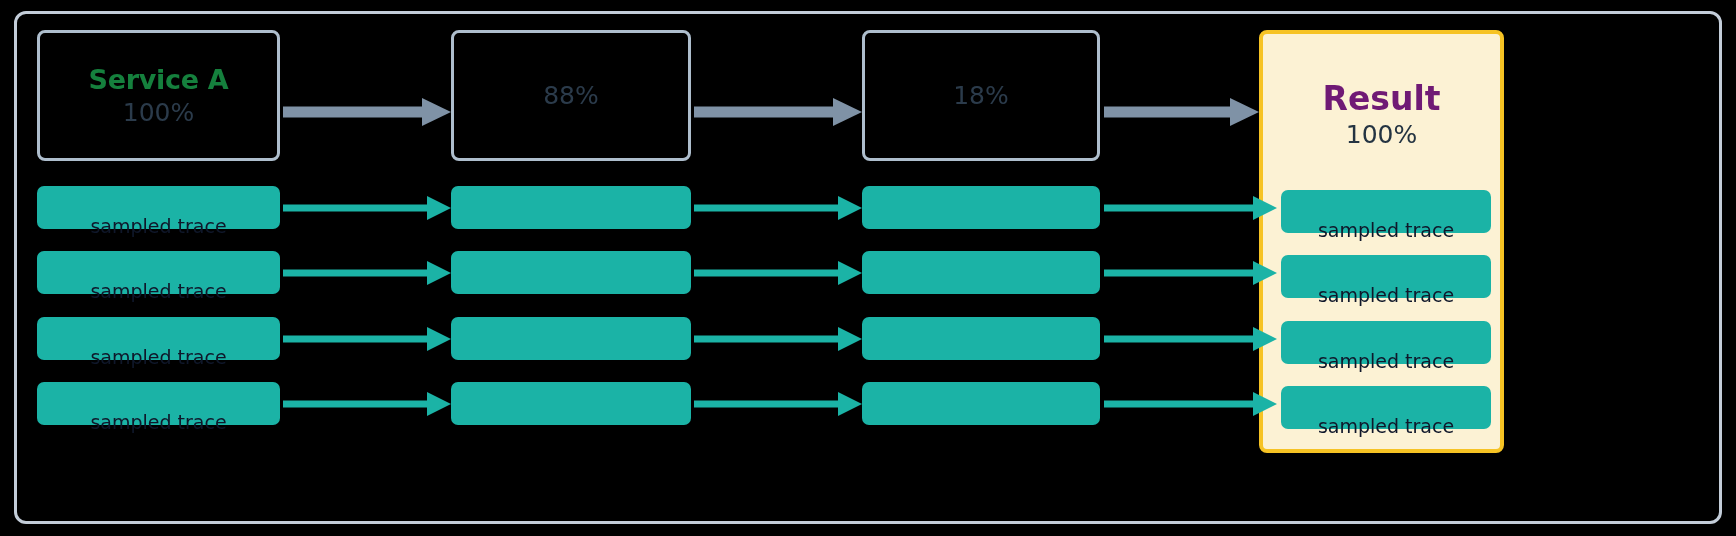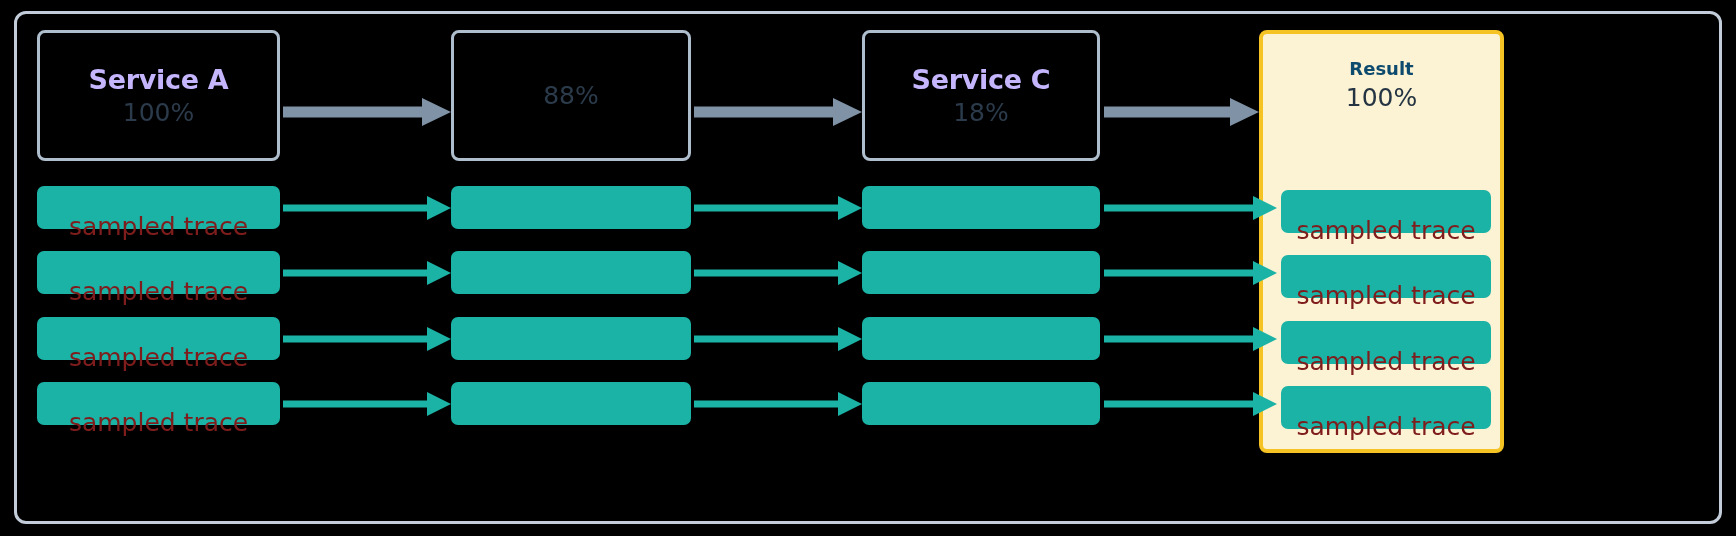--- a/index.html
+++ b/index.html
@@ -38,43 +38,44 @@
     background: transparent;
     display: flex;
     flex-direction: column;
     align-items: center;
     justify-content: center;
     gap: 7px;
   }
   .service-title {
     font-size: 27px;
     font-weight: bold;
-    color: #c4b5fd;
+    color: #15803d;
     letter-spacing: -0.3px;
     line-height: 1;
   }
   .service-pct {
     font-size: 25px;
     font-weight: normal;
     color: #2b3b4b;
     line-height: 1;
   }
 
   
   #result-column {
     box-sizing: border-box;
     border: 4px solid #f6c324;
     border-radius: 8px;
     background: #fcf2d4;
   }
   .result-title {
-    font-size: 18px;
+    font-size: 33px;
     font-weight: bold;
-    color: #0c4a6e;
-    line-height: 1;
+    color: #701a75;
+    line-height: 1;
+    margin-top: 22px;
   }
   .result-pct {
     font-size: 25px;
     font-weight: normal;
     color: #243442;
     line-height: 1;
   }
   #result-header {
     position: absolute;
     left: 0;
@@ -89,22 +90,22 @@
   
   .trace-bar {
     box-sizing: border-box;
     background: #1bb3a6;
     border-radius: 7px;
     display: flex;
     align-items: center;
     justify-content: center;
   }
   .trace-label {
-    font-size: 25px;
-    color: #7f1d1d;
+    font-size: 19px;
+    color: #0f172a;
     font-weight: normal;
     line-height: 1;
     white-space: nowrap;
     margin-top: 38px;
   }
 
   
   .arrow { position: absolute; display: block; }
 </style>
 </head>
@@ -115,21 +116,20 @@
   <div class="abs service-box" style="left:20px; top:16px; width:243px; height:131px;">
     <div class="service-title">Service A</div>
     <div class="service-pct">100%</div>
   </div>
 
   <div class="abs service-box" style="left:434px; top:16px; width:240px; height:131px;">
     <div class="service-pct">88%</div>
   </div>
 
   <div class="abs service-box" style="left:845px; top:16px; width:238px; height:131px;">
-    <div class="service-title">Service C</div>
     <div class="service-pct">18%</div>
   </div>
 
   <div class="abs" id="result-column" style="left:1242px; top:16px; width:245px; height:423px;">
 
     <div id="result-header">
       <div class="result-title">Result</div>
       <div class="result-pct">100%</div>
     </div>
 

